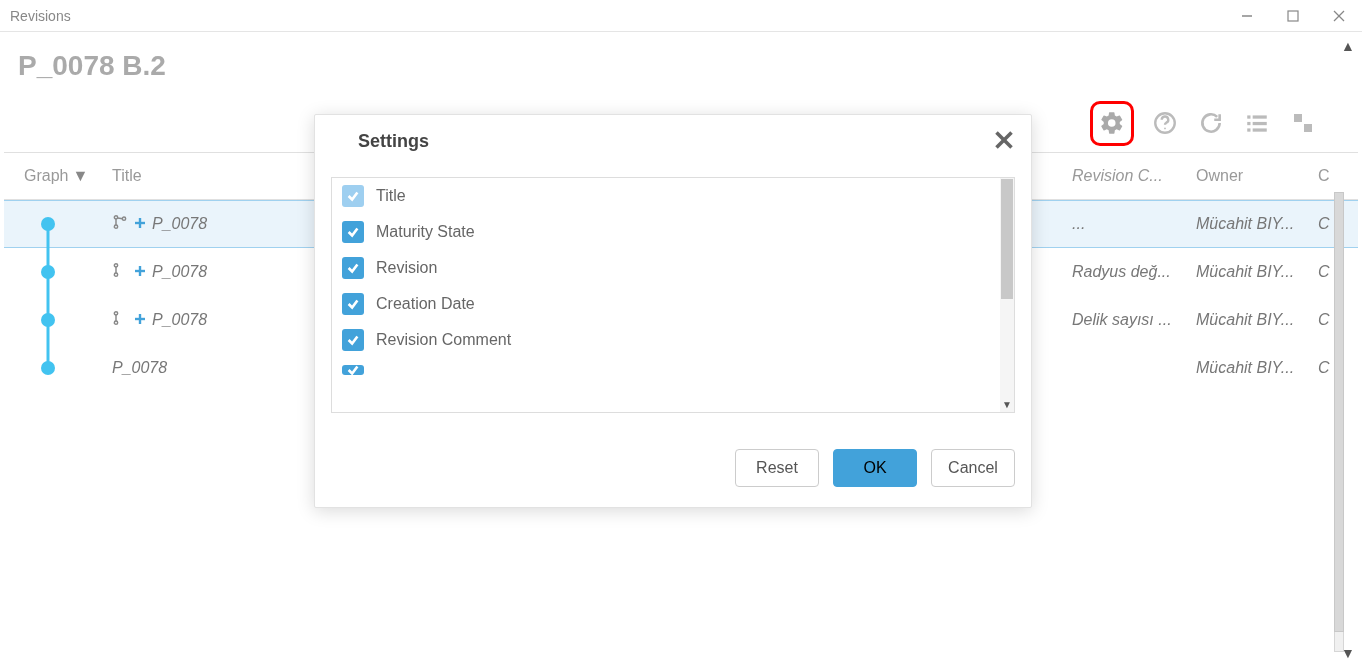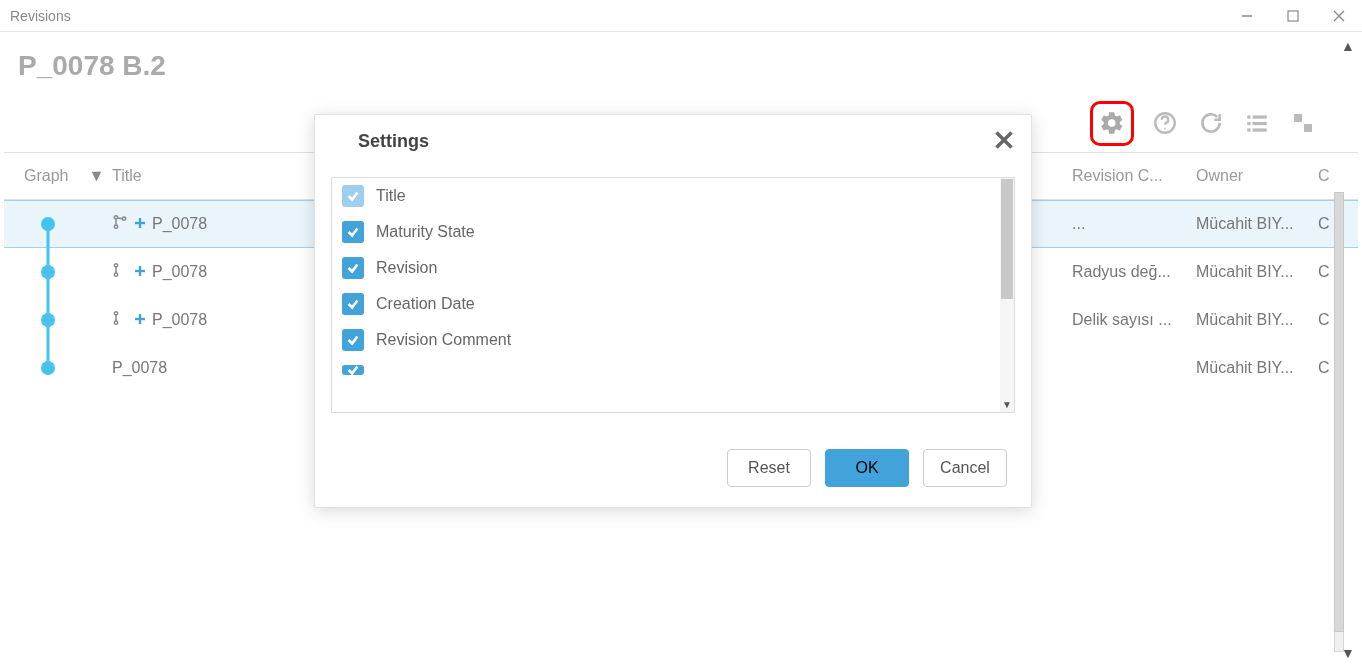--- a/index.html
+++ b/index.html
@@ -80,35 +80,36 @@
   .table-header {
     display: flex;
     align-items: center;
     border-top: 1px solid #e0e0e0;
     border-bottom: 1px solid #e0e0e0;
     height: 48px;
     padding-left: 20px;
     color: #999;
     font-size: 16px;
   }
-  .col-graph { width: 80px; display: flex; align-items: center; gap: 20px; }
+  .col-graph { width: 80px; display: flex; align-items: center; gap: 4px; }
   .col-title { flex: 1; padding-left: 8px; }
-  .col-revcom { width: 124px; }
+  .col-revcom { width: 124px; font-style: italic; }
   .col-owner { width: 122px; }
   .col-last { width: 40px; }
 
   
   .rows { position: relative; }
   .row {
     display: flex;
     align-items: center;
     height: 48px;
     padding-left: 20px;
     font-size: 16px;
     color: #777;
+    font-style: italic;
   }
   .row.selected { background: #eaf4fb; border-top: 1px solid #a0d1ef; border-bottom: 1px solid #a0d1ef; }
   .graph-cell { width: 80px; position: relative; height: 100%; }
   .title-cell { flex: 1; display: flex; align-items: center; gap: 6px; padding-left: 8px; }
   .revcom-cell { width: 124px; white-space: nowrap; overflow: hidden; text-overflow: ellipsis; }
   .owner-cell { width: 122px; white-space: nowrap; overflow: hidden; }
   .last-cell { width: 40px; }
 
   .branch-icon { color: #888; }
   .plus-icon { color: #42a2da; }
@@ -211,21 +212,21 @@
     width: 22px; height: 22px;
     border-radius: 3px;
     background: #42a2da;
     display: inline-flex; align-items: center; justify-content: center;
   }
   .chk.disabled { background: #9ecff0; }
   .chk svg { width: 14px; height: 14px; stroke: #fff; fill: none; stroke-width: 3; }
 
   .modal-footer {
     display: flex; justify-content: flex-end; gap: 14px;
-    padding: 20px 24px 20px 16px;
+    padding: 20px 16px 20px 16px;
   }
   .btn {
     min-width: 84px; height: 38px;
     border: 1px solid #ccc;
     border-radius: 4px;
     background: #fff;
     color: #555;
     font-size: 16px;
     display: inline-flex; align-items: center; justify-content: center;
     padding: 0 16px;

